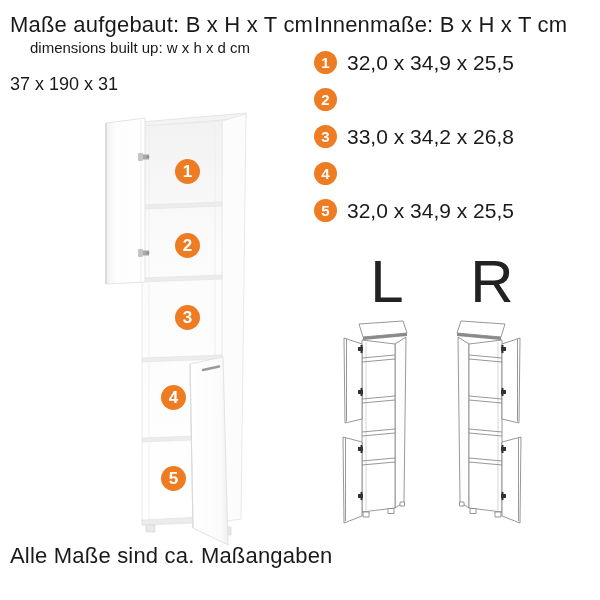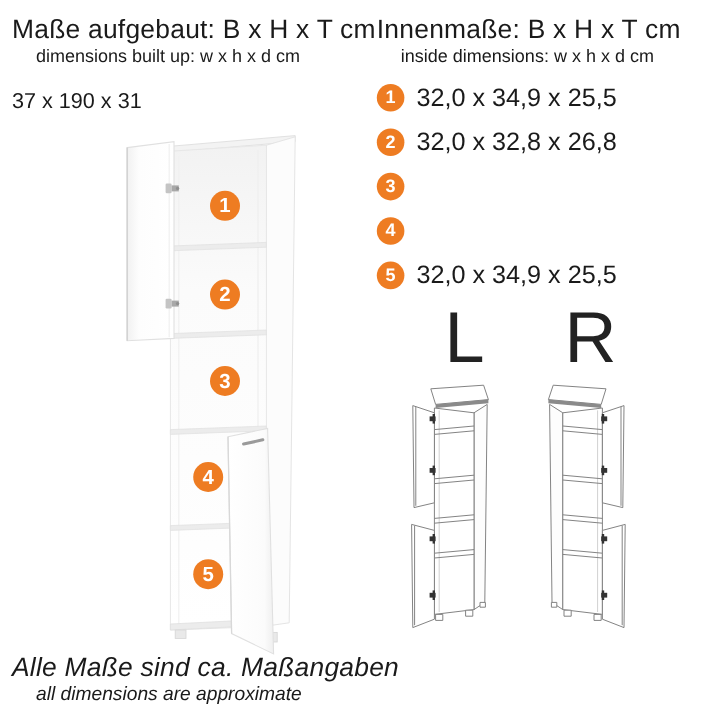--- a/index.html
+++ b/index.html
@@ -31,48 +31,47 @@
     background:#ee7c22;color:#fff;display:flex;align-items:center;justify-content:center;
     font-size:17px;font-weight:bold;z-index:5;
   }
 
   
   .variant-letter{
     position:absolute;width:60px;text-align:center;
     font-size:60px;line-height:60px;color:#222;font-weight:400;
   }
 
-  .footer{position:absolute;left:10px;top:543px;font-style:italic;}
+  .footer{position:absolute;left:10px;top:543px;}
   .footer .title-en{font-size:16px;}
 
   svg{display:block;}
 </style>
 </head>
 <body>
 
 <section class="abs" style="left:10px;top:12px;">
   <div class="title-de">Maße aufgebaut: B x H x T cm</div>
   <div class="title-en">dimensions built up: w x h x d cm</div>
   <div class="dims-value">37 x 190 x 31</div>
 </section>
 
 <section class="abs" style="left:314px;top:12px;">
   <div class="title-de">Innenmaße: B x H x T cm</div>
-  <div class="title-en">inside dimensions: w x h x d cm</div>
   <div class="inner-list">
     <div class="inner-row">
       <span class="badge">1</span>
       <span class="dim-text">32,0 x 34,9 x 25,5</span>
     </div>
     <div class="inner-row">
       <span class="badge">2</span>
-      <span class="dim-text">32,0 x 32,8 x 26,8</span>
     </div>
     <div class="inner-row">
       <span class="badge">3</span>
+      <span class="dim-text">33,0 x 34,2 x 26,8</span>
     </div>
     <div class="inner-row">
       <span class="badge">4</span>
     </div>
     <div class="inner-row">
       <span class="badge">5</span>
       <span class="dim-text">32,0 x 34,9 x 25,5</span>
     </div>
   </div>
 </section>
@@ -193,14 +192,13 @@
 <svg class="abs" style="left:330px;top:311px;" width="85" height="220" viewBox="0 0 85 220">
   <use href="#wirecab"></use>
 </svg>
 
 <svg class="abs" style="left:449px;top:311px;" width="85" height="220" viewBox="0 0 85 220">
   <use href="#wirecab" transform="translate(85,0) scale(-1,1)"></use>
 </svg>
 
 <section class="footer">
   <div class="title-de">Alle Maße sind ca. Maßangaben</div>
-  <div class="title-en">all dimensions are approximate</div>
 </section>
 
 </body></html>

